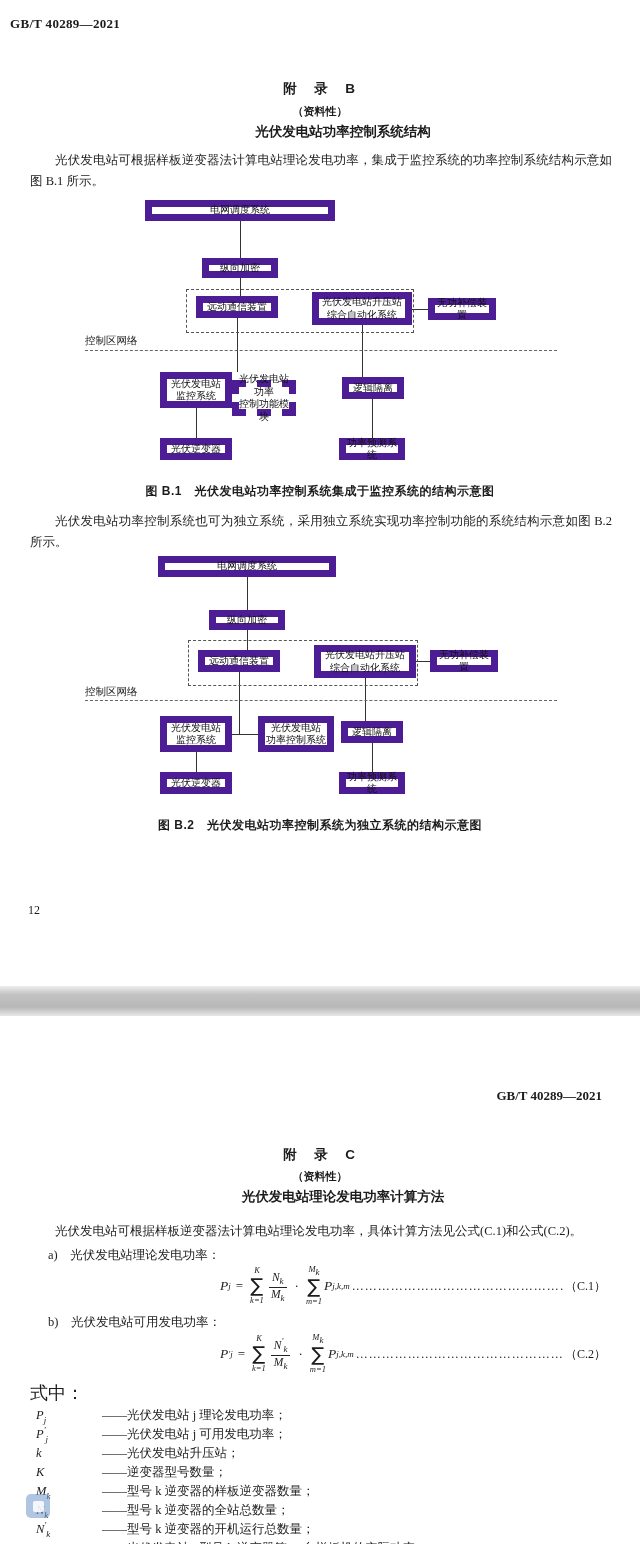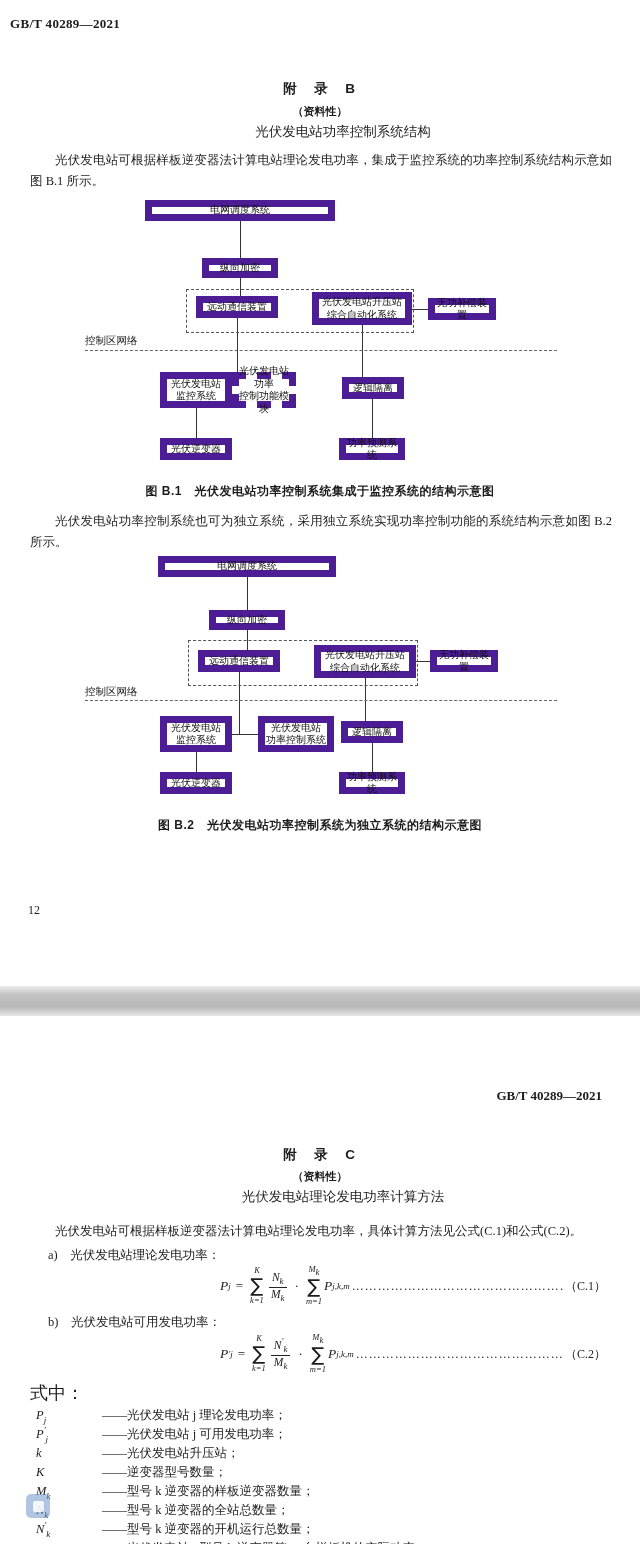--- a/index.html
+++ b/index.html
@@ -10,21 +10,21 @@
   .page1 { top:0; height:986px; }
   .separator { position:absolute; top:986px; left:0; width:640px; height:30px;
     background:linear-gradient(180deg,#ededed 0%,#c3c3c3 28%,#b8b8b8 70%,#e7e7e7 100%); }
   .page2 { top:1016px; height:528px; }
 
   .doc-header-left { position:absolute; left:10px; top:16px; font-weight:bold; font-size:13px; letter-spacing:.3px; }
   .doc-header-right { position:absolute; right:38px; top:72px; font-weight:bold; font-size:13px; }
   .h-center { position:absolute; left:0; right:0; text-align:center; }
   .appendix-label { font-family:"Liberation Sans",sans-serif; font-weight:bold; font-size:13.5px; letter-spacing:2px; }
   .appendix-type  { font-family:"Liberation Sans",sans-serif; font-weight:bold; font-size:11px; }
-  .appendix-title { font-family:"Liberation Sans",sans-serif; font-weight:normal; font-size:13.5px;padding-left:46px; }
+  .appendix-title { font-family:"Liberation Sans",sans-serif; font-weight:bold; font-size:13.5px;padding-left:46px; }
   .para { position:absolute; left:30px; width:582px; font-size:12.5px; line-height:21px; text-indent:2em; text-align:justify; }
   .caption { position:absolute; left:0; right:0; text-align:center; font-family:"Liberation Sans",sans-serif;
     font-weight:bold; font-size:12px; letter-spacing:.5px; }
   .page-num { position:absolute; font-size:12px; }
 
   
   .box { position:absolute; border:7px solid #4c1d95; background:#fff; display:flex; flex-direction:column;
     align-items:center; justify-content:center; font-family:"Liberation Sans",sans-serif; font-size:10px;
     line-height:1.25; text-align:center; color:#111; z-index:2; }
   .box.dashed { border-style:dashed; }
@@ -102,21 +102,21 @@
       </div>
       <div class="box" style="left:428px;top:298px;width:68px;height:22px">
         <span>无功补偿装置</span>
       </div>
       <div class="net-label" style="left:85px;top:334px">控制区网络</div>
 
       <div class="box" style="left:160px;top:372px;width:72px;height:36px">
         <span>光伏发电站</span>
         <span>监控系统</span>
       </div>
-      <div class="box dashed" style="left:232px;top:372px;width:64px;height:36px">
+      <div class="box dashed" style="left:232px;top:380px;width:64px;height:36px">
         <span>光伏发电站功率</span>
         <span>控制功能模块</span>
       </div>
       <div class="box" style="left:342px;top:377px;width:62px;height:22px">
         <span>逻辑隔离</span>
       </div>
       <div class="box" style="left:160px;top:438px;width:72px;height:22px">
         <span>光伏逆变器</span>
       </div>
       <div class="box" style="left:339px;top:438px;width:66px;height:22px">

